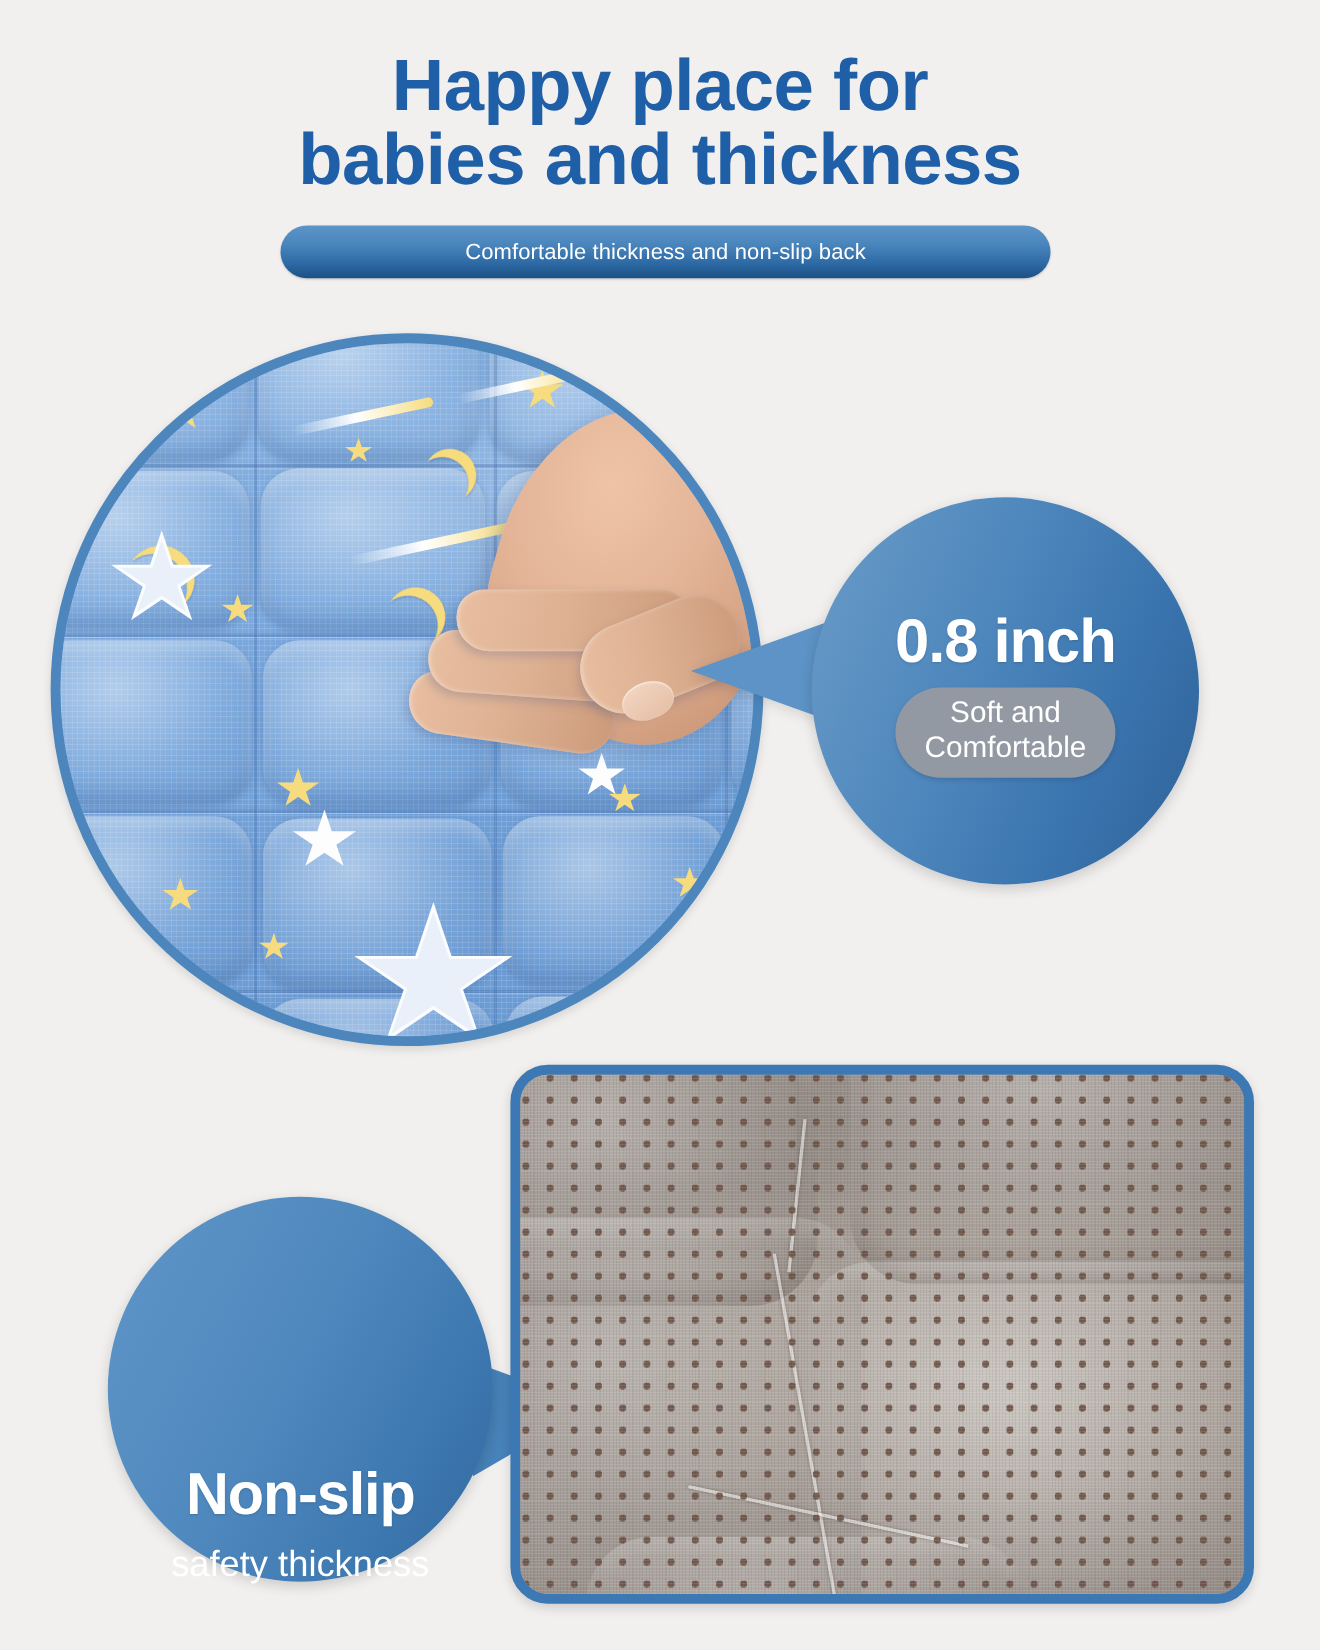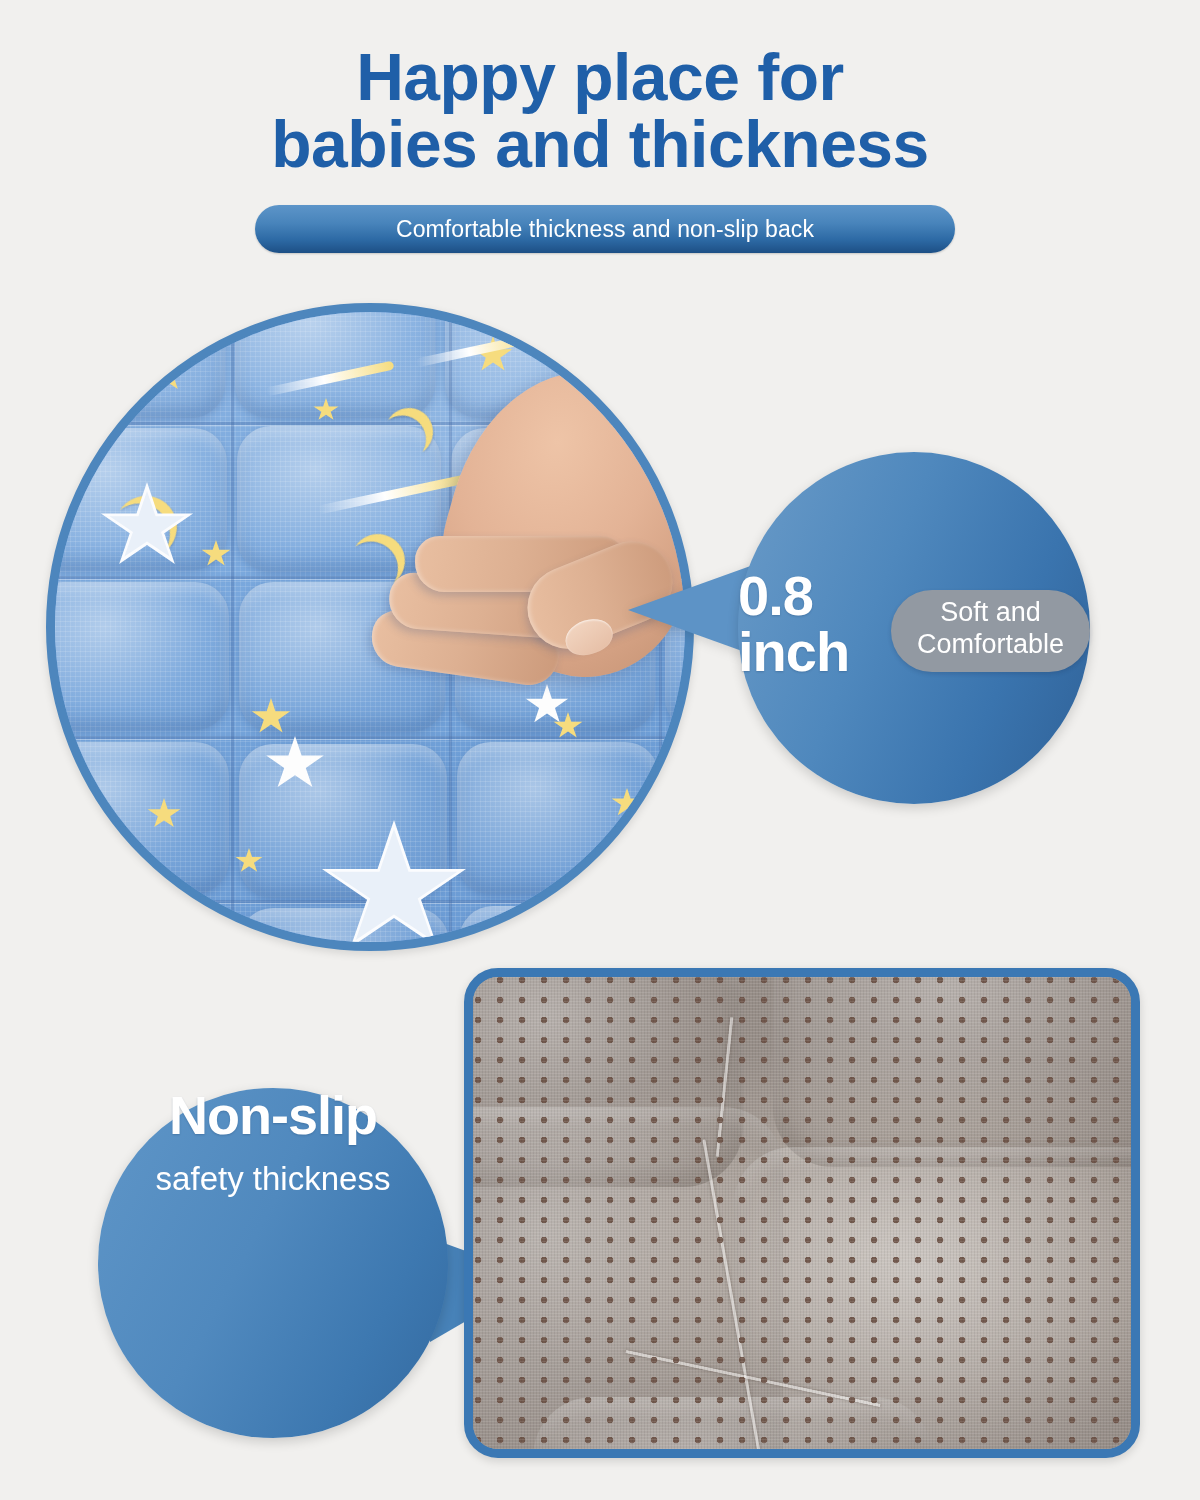--- a/index.html
+++ b/index.html
@@ -50,21 +50,21 @@
     height: 48px;
     border-radius: 24px;
     background: linear-gradient(to bottom, #5d95c9 0%, #4884bb 38%, #2d6aa5 72%, #1d4f85 100%);
     display: flex;
     align-items: center;
     justify-content: center;
     box-shadow: 0 1px 2px rgba(0,0,0,0.18);
   }
   .subtitle-banner span {
     color: #ffffff;
-    font-size: 23px;
+    font-size: 20px;
     letter-spacing: 0.1px;
   }
 
   
   .photo-circle {
     position: absolute;
     left: 46px;
     top: 303px;
     width: 648px;
     height: 648px;
@@ -199,22 +199,23 @@
     width: 0; height: 0;
     border-top: 46px solid transparent;
     border-bottom: 46px solid transparent;
     border-right: 128px solid #5d93c6;
     filter: drop-shadow(0 3px 6px rgba(0,0,0,0.12));
   }
   .bubble-thickness .content {
     position: absolute;
     inset: 0;
     display: flex;
-    flex-direction: row;
+    flex-direction: column;
     align-items: center;
+    justify-content: center;
     padding-top: 6px;
   }
   .thickness-value {
     color: #ffffff;
     font-size: 56px;
     font-weight: bold;
     letter-spacing: -1px;
     line-height: 1;
     margin-bottom: 14px;
     text-shadow: 0 1px 2px rgba(20,50,90,0.25);
@@ -256,21 +257,21 @@
     border-top: 40px solid transparent;
     border-bottom: 64px solid transparent;
     border-left: 110px solid #4782b8;
   }
   .bubble-nonslip .content {
     position: absolute;
     inset: 0;
     display: flex;
     flex-direction: column;
     align-items: center;
-    justify-content: flex-start;
+    justify-content: flex-end;
   }
   .nonslip-title {
     color: #ffffff;
     font-size: 54px;
     font-weight: bold;
     letter-spacing: -1px;
     line-height: 1;
     margin-bottom: 20px;
     text-shadow: 0 1px 2px rgba(20,50,90,0.25);
   }

